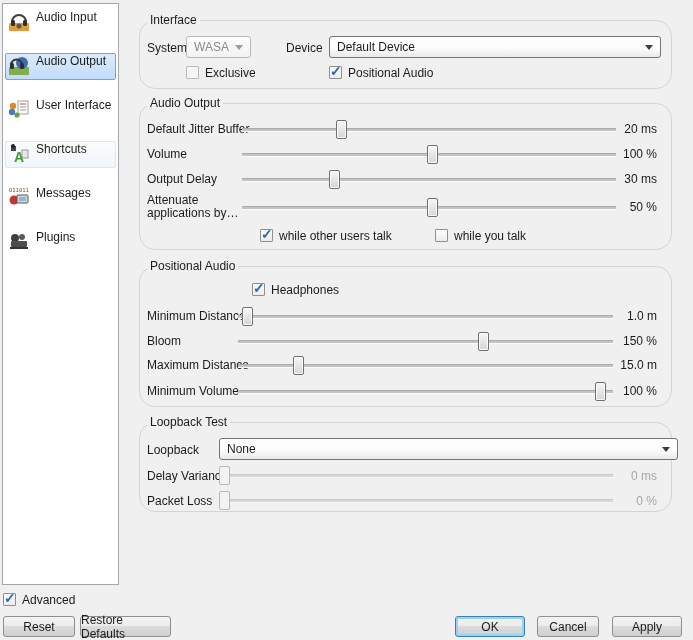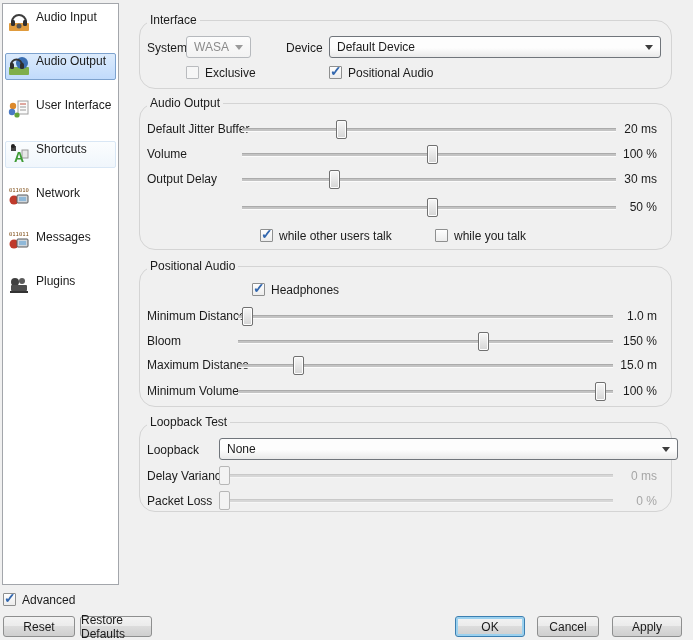--- a/index.html
+++ b/index.html
@@ -120,31 +120,20 @@
         <svg viewBox="0 0 22 22">
             <rect x="3" y="4" width="5" height="5" fill="#444"></rect>
             <circle cx="5" cy="4" r="2" fill="#222"></circle>
             <rect x="14" y="8" width="6" height="8" fill="#e8e8e8" stroke="#9a9a9a"></rect>
             <text x="11" y="20" font-size="14" font-weight="bold" fill="#3f9b35" text-anchor="middle" font-family="sans-serif">A</text>
           </svg>
       </span>
       <span class="side-label">Shortcuts</span>
     </div>
 
-    <div class="side-item">
-      <span class="side-icon">
-        <svg viewBox="0 0 22 22">
-            <text x="1" y="6" font-size="5.5" fill="#7c4a12" font-family="monospace">011010</text>
-            <circle cx="6" cy="14" r="4.5" fill="#bf3a2b"></circle>
-            <rect x="9" y="9" width="11" height="8" rx="1" fill="#cfd6dc" stroke="#5a5a5a"></rect>
-            <rect x="11" y="11" width="7" height="4" fill="#8fb8d8"></rect>
-          </svg>
-      </span>
-      <span class="side-label">Network</span>
-    </div>
 
     <div class="side-item">
       <span class="side-icon">
         <svg viewBox="0 0 22 22">
             <text x="1" y="6" font-size="5.5" fill="#7c4a12" font-family="monospace">011011</text>
             <circle cx="6" cy="14" r="4.5" fill="#bf3a2b"></circle>
             <rect x="9" y="9" width="11" height="8" rx="1" fill="#cfd6dc" stroke="#5a5a5a"></rect>
             <rect x="11" y="11" width="7" height="4" fill="#8fb8d8"></rect>
           </svg>
       </span>
@@ -204,20 +193,21 @@
     </div>
     <span class="value" style="top:43px">100 %</span>
 
     <span class="rlabel" style="top:68px">Output Delay</span>
     <div class="slider" style="left:102px;top:65px;width:374px">
       <div class="track"></div>
       <div class="handle" style="left: calc(24% - 2.64px);"></div>
     </div>
     <span class="value" style="top:68px">30 ms</span>
 
+    <span class="rlabel wrap" style="top:90px">Attenuate applications by…</span>
     <div class="slider" style="left:102px;top:93px;width:374px">
       <div class="track"></div>
       <div class="handle" style="left: calc(51% - 5.61px);"></div>
     </div>
     <span class="value" style="top:96px">50 %</span>
 
     <div class="cb-row" style="left:120px;top:125px">
       <span class="checkbox checked"></span>
       <span>while other users talk</span>
     </div>
@@ -287,18 +277,18 @@
     </div>
     <span class="value dim" style="top:71px">0 %</span>
   </div>
 
   <div class="cb-row footer-advanced">
     <span class="checkbox checked"></span>
     <span>Advanced</span>
   </div>
 
   <div class="btn" style="left:3px;top:616px;width:72px">Reset</div>
-  <div class="btn" style="left:80px;top:616px;width:72px">Restore Defaults</div>
+  <div class="btn" style="left:80px;top:616px;width:91px">Restore Defaults</div>
   <div class="btn default" style="left:455px;top:616px;width:70px">OK</div>
   <div class="btn" style="left:537px;top:616px;width:62px">Cancel</div>
   <div class="btn" style="left:612px;top:616px;width:70px">Apply</div>
 
 </div>
 
 </body></html>

